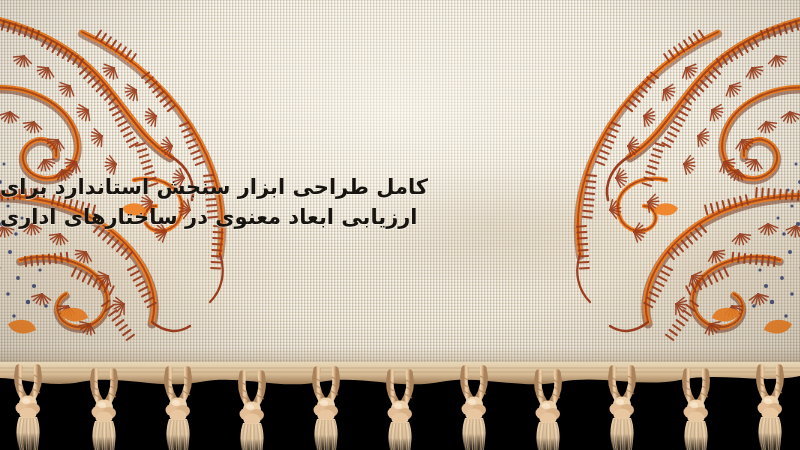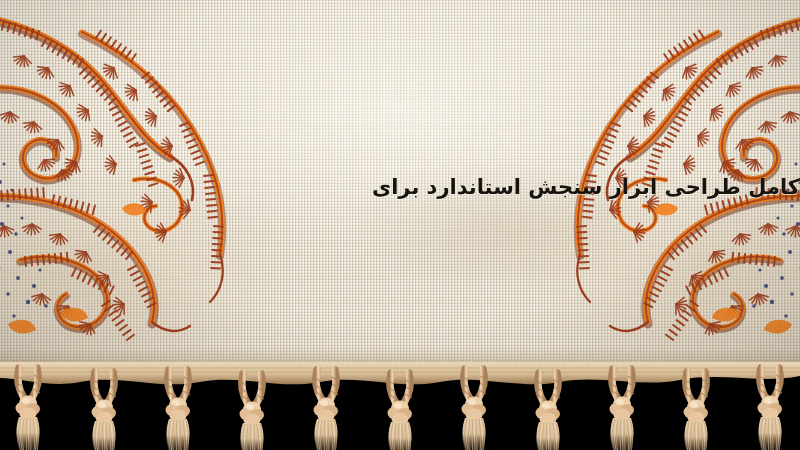--- a/index.html
+++ b/index.html
@@ -74,21 +74,21 @@
   .orn.left  { left: -36px; }
   .orn.right { right: -36px; transform: scaleX(-1); }
   .orn svg { width: 100%; height: 100%; display: block; }
 
   
   .caption {
     position: absolute;
     left: 0;
     right: 0;
     top: 172px;
-    text-align: right;
+    text-align: left;
     direction: rtl;
     z-index: 6;
   }
   .caption .line {
     display: block;
     color: #17140f;
     font-size: 21px;
     font-weight: 700;
     line-height: 30px;
     letter-spacing: 0px;
@@ -633,20 +633,21 @@
         <path d="M44,330 C56,322 70,326 72,336 C60,342 48,340 44,330 Z"></path>
         <path d="M158,214 C168,206 180,209 182,218 C172,224 161,222 158,214 Z"></path>
       </g>
     </svg>
   </div>
 
   <div class="vignette"></div>
 
   <div class="caption">
     <span class="line">کامل طراحی ابزار سنجش استاندارد برای</span>
+    <span class="line">ارزیابی ابعاد معنوی در ساختارهای اداری</span>
   </div>
 
   <div class="fringe">
     <svg viewBox="0 0 800 88" xmlns="http://www.w3.org/2000/svg" aria-hidden="true">
       <defs>
         <linearGradient id="cordG" x1="0" y1="0" x2="1" y2="0">
           <stop offset="0%" stop-color="#a9815a"></stop>
           <stop offset="35%" stop-color="#f0d4af"></stop>
           <stop offset="62%" stop-color="#e0bd93"></stop>
           <stop offset="100%" stop-color="#a9815a"></stop>

